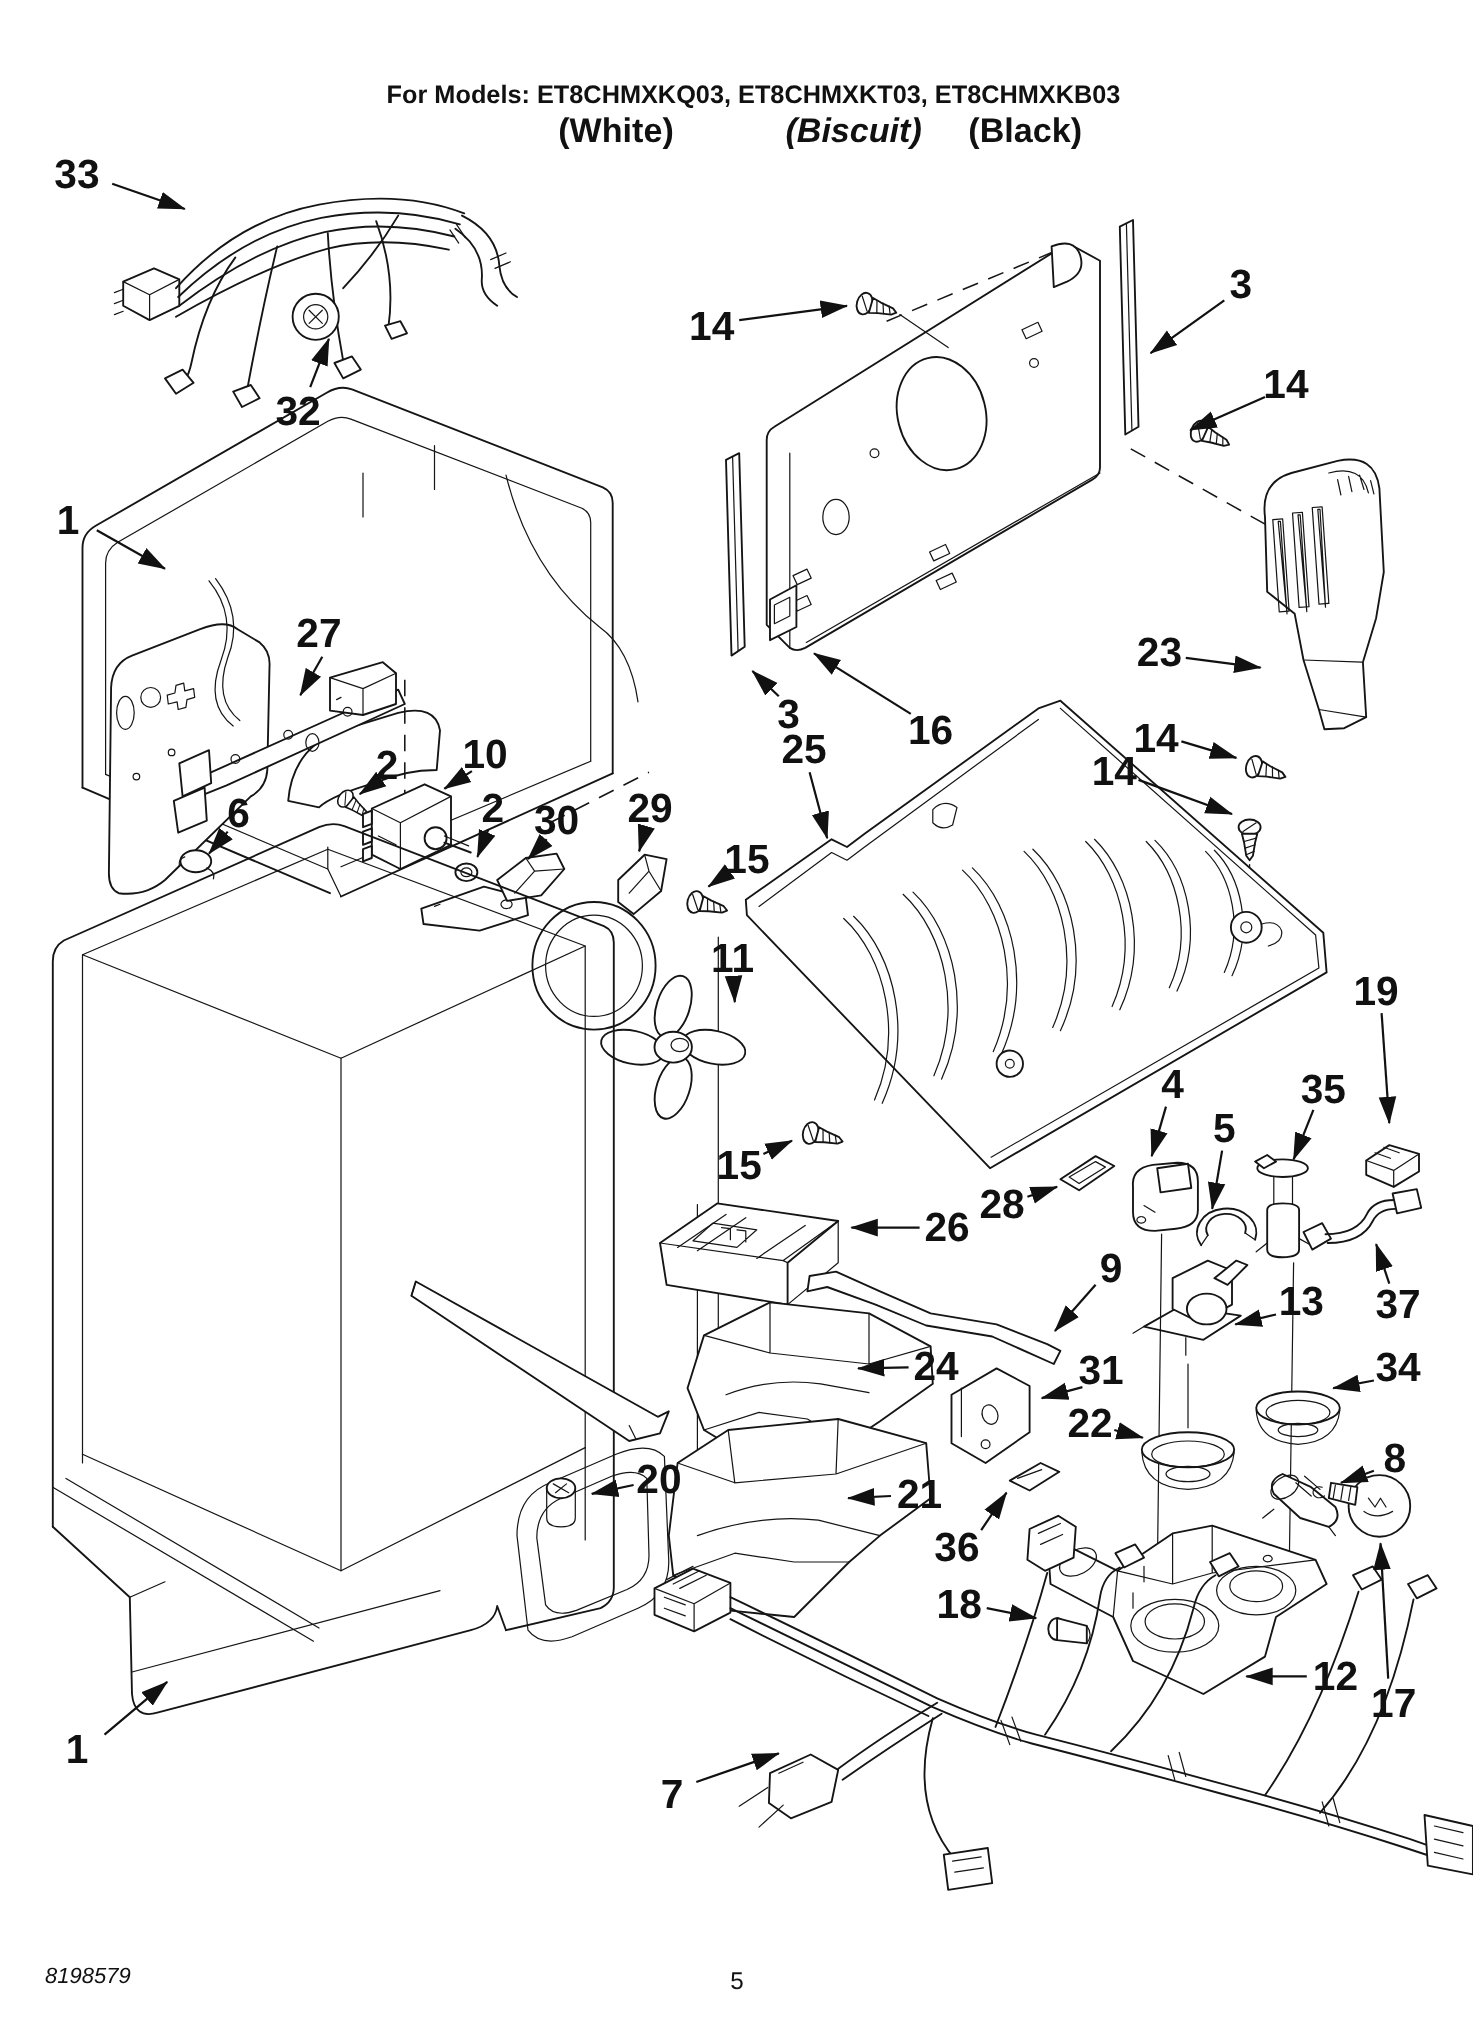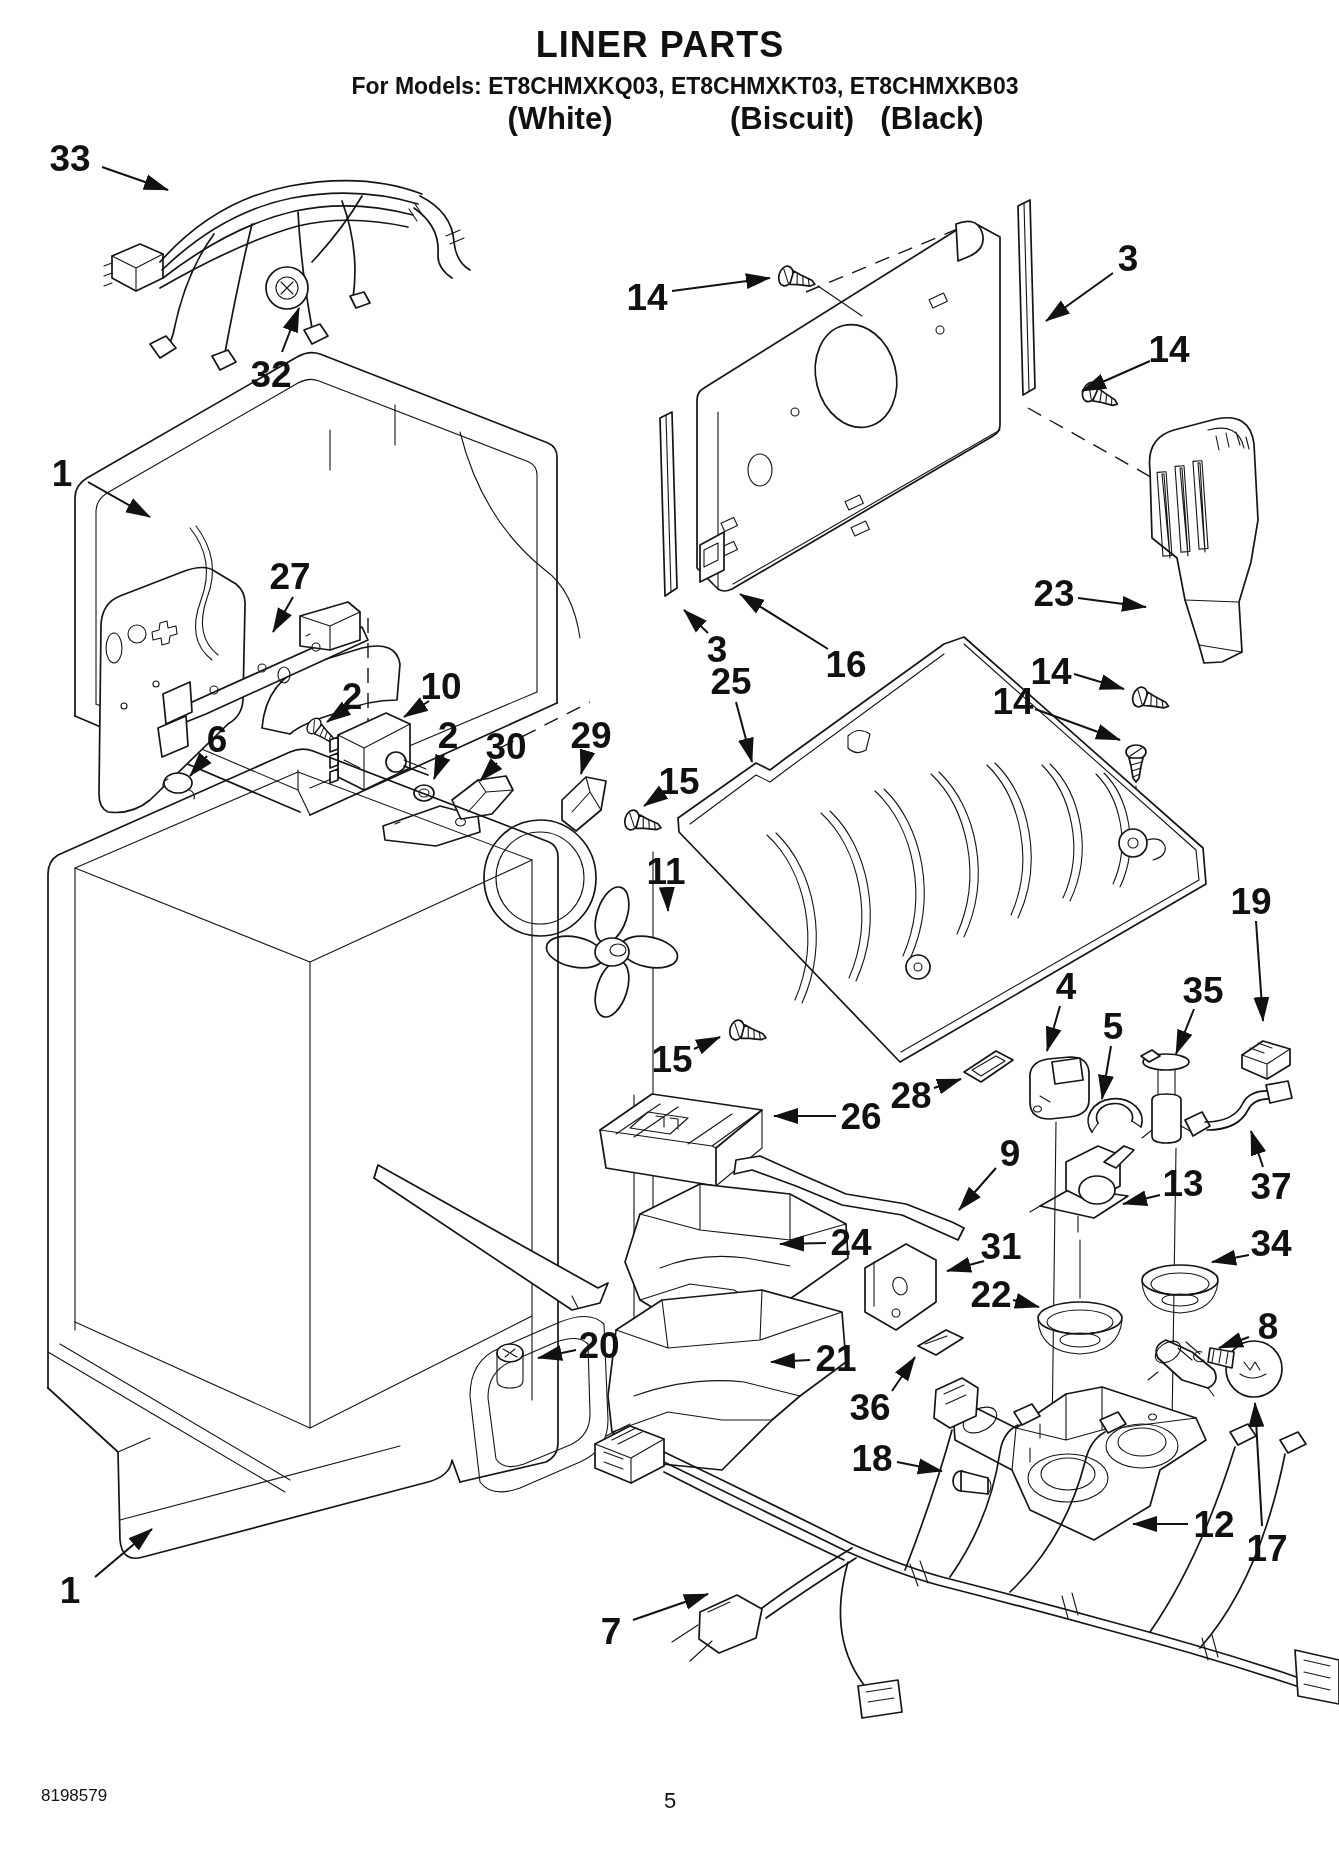--- a/index.html
+++ b/index.html
@@ -10,38 +10,37 @@
     font-family:"Liberation Sans", sans-serif;
     color:#111;
     overflow:hidden;
   }
   .abs{position:absolute;white-space:nowrap;}
   .ctr{transform:translateX(-50%);}
   .page-title{top:24px;left:660px;font-size:36px;font-weight:bold;letter-spacing:1px;}
   .models-line{top:73px;left:685px;font-size:23px;font-weight:bold;text-align:center;}
   .color-label{top:101px;font-size:31px;font-weight:bold;}
   .cl-white{left:560px;}
-  .cl-biscuit{left:792px;}
+  .cl-biscuit{left:776px;font-style:italic;}
   .cl-black{left:932px;}
-  .doc-number{top:1786px;left:41px;font-size:17px;}
+  .doc-number{top:1786px;left:41px;font-size:20px;font-style:italic;}
   .page-number{top:1788px;left:670px;font-size:22px;}
   svg.diagram{position:absolute;left:0;top:0;}
   svg .ln{fill:none;stroke:#151515;stroke-width:1.7;stroke-linecap:round;stroke-linejoin:round;}
   svg .tn{fill:none;stroke:#151515;stroke-width:1.1;stroke-linecap:round;stroke-linejoin:round;}
   svg .dash{fill:none;stroke:#151515;stroke-width:1.4;stroke-dasharray:15 10;}
   svg .fw{fill:#ffffff;stroke:#151515;stroke-width:1.7;stroke-linejoin:round;}
   svg .callout-num{font-family:"Liberation Sans",sans-serif;font-size:37px;font-weight:bold;fill:#111;}
   svg .callout-line{stroke:#111;stroke-width:2;fill:none;}
 </style>
 </head>
 <body>
 
 <div class="page">
 
-  <div class="abs ctr page-title">LINER PARTS</div>
   <div class="abs ctr models-line">For Models: ET8CHMXKQ03, ET8CHMXKT03, ET8CHMXKB03</div>
   <div class="abs ctr color-label cl-white">(White)</div>
   <div class="abs ctr color-label cl-biscuit">(Biscuit)</div>
   <div class="abs ctr color-label cl-black">(Black)</div>
 
   <svg class="diagram" width="1339" height="1849" viewBox="0 0 1339 1849">
     <defs>
       <marker id="arr" markerUnits="userSpaceOnUse" markerWidth="26" markerHeight="18" refX="24" refY="9" orient="auto">
         <path d="M0,1 L25,9 L0,17 z" fill="#111"></path>
       </marker>

